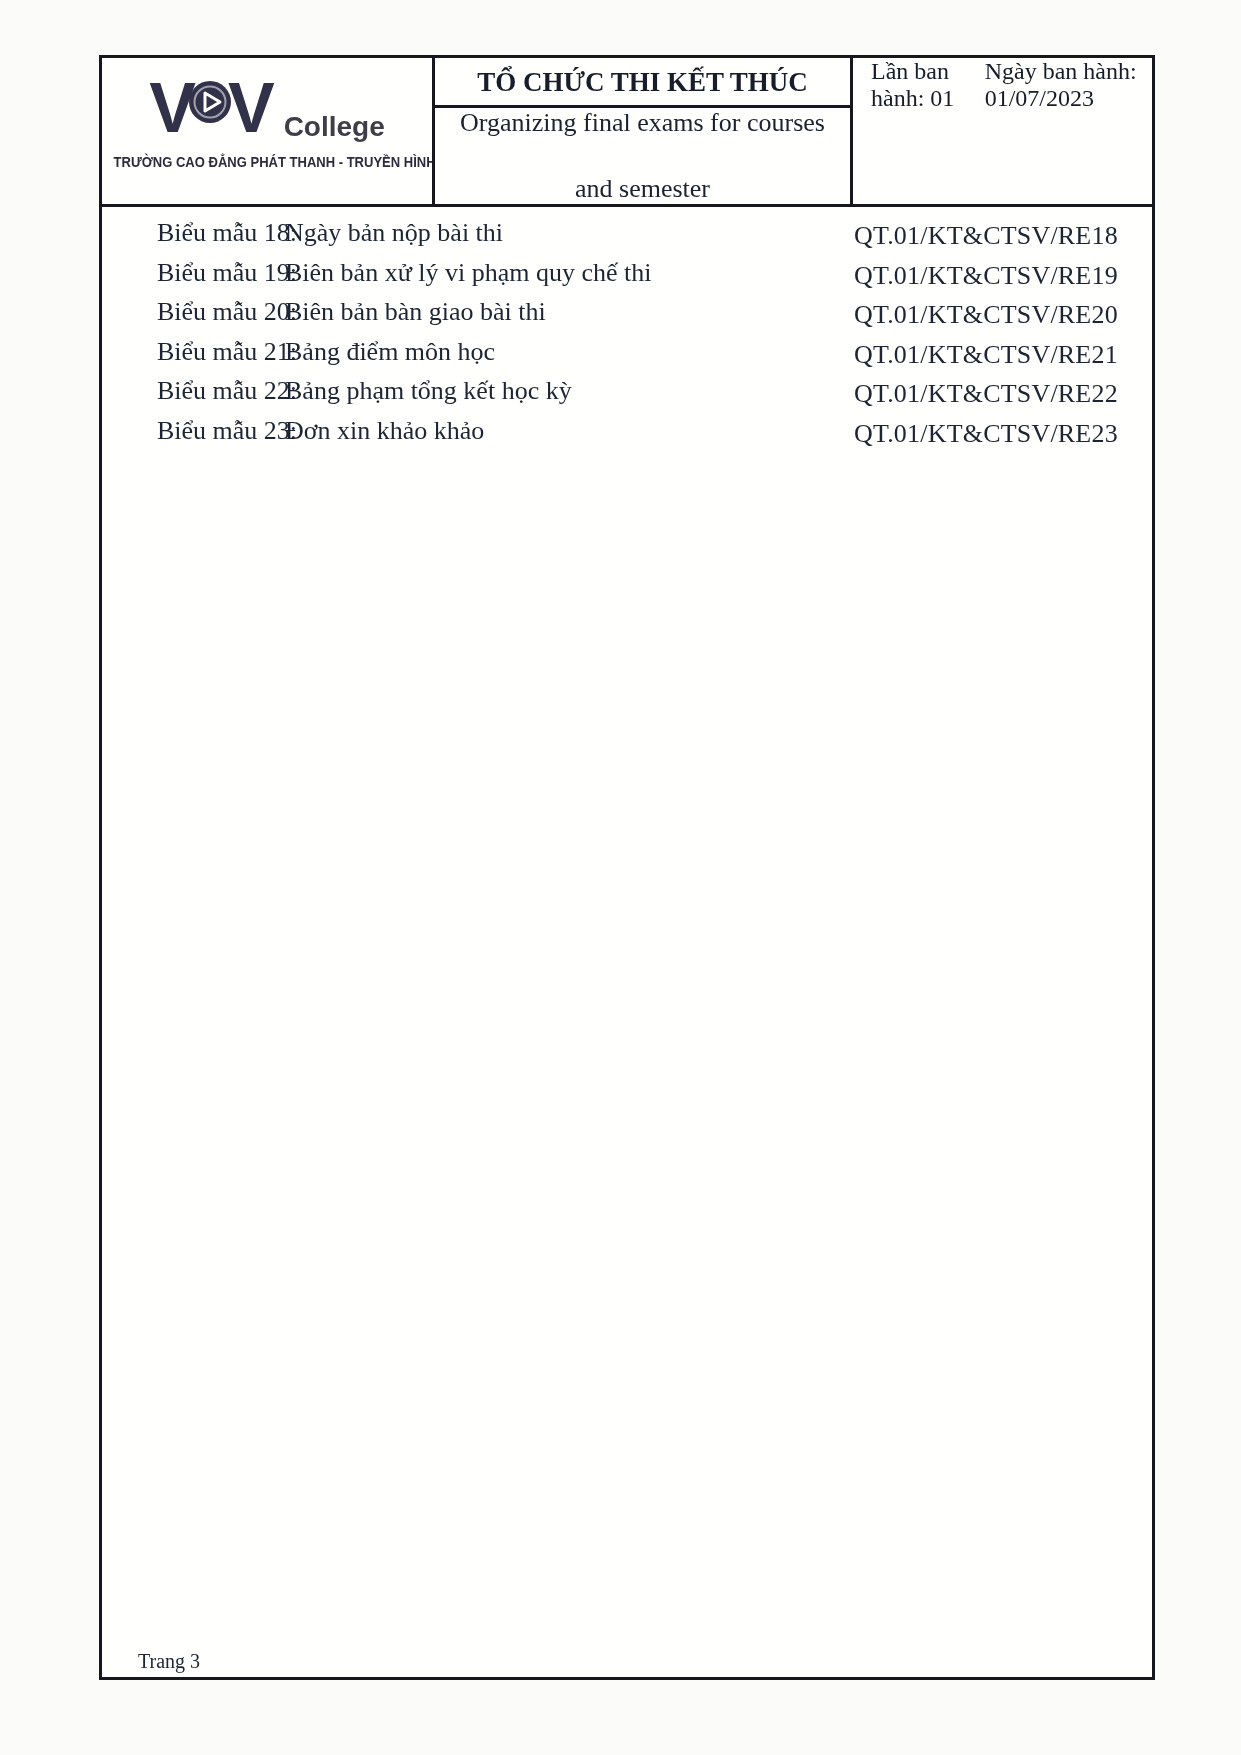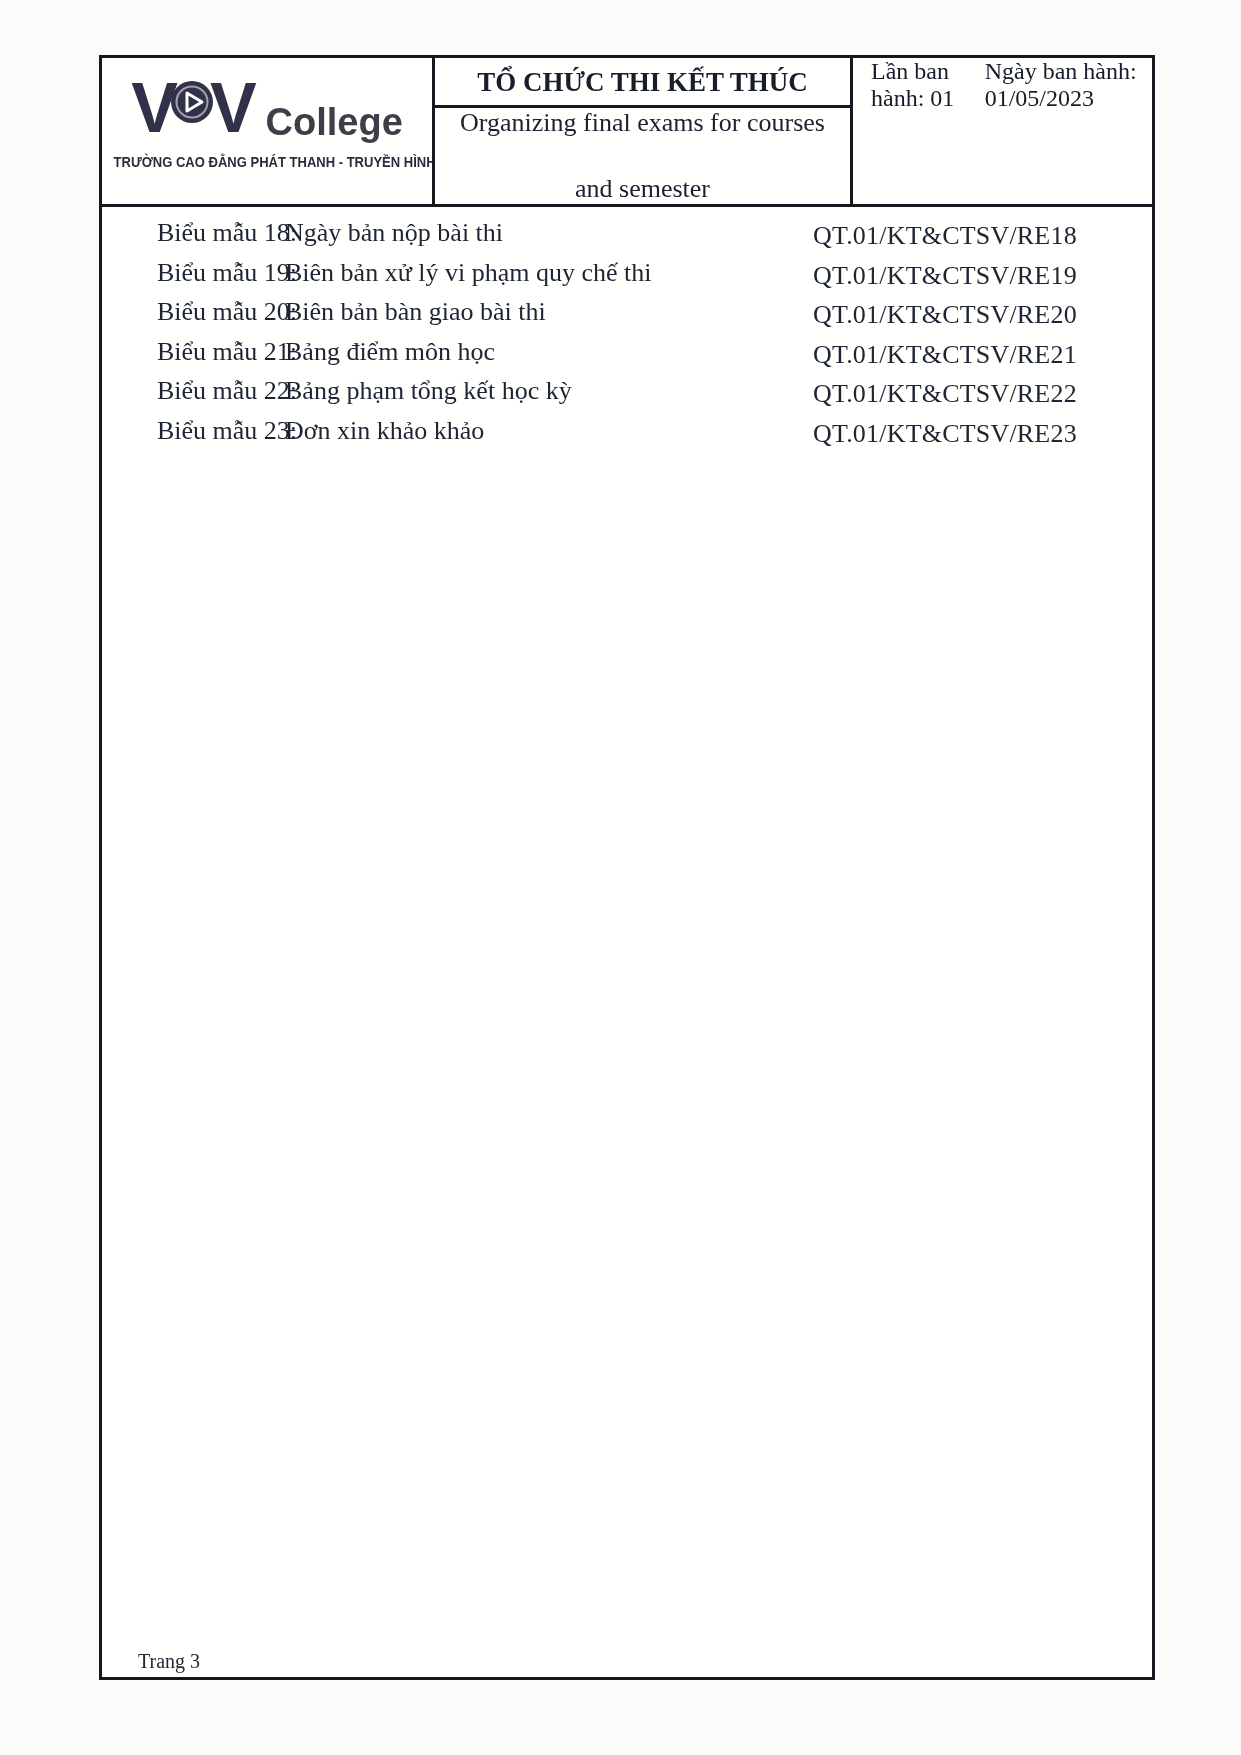--- a/index.html
+++ b/index.html
@@ -18,21 +18,21 @@
     width:333px; box-sizing:border-box; border-right:3px solid #17171f;
     text-align:center; overflow:hidden;
   }
   .logo-row { display:flex; align-items:center; justify-content:center; margin-top:13px; height:74px; }
   .v-letter {
     font-family:"Liberation Sans", sans-serif; font-weight:bold; font-size:70px;
     line-height:0.92; color:#31314a; letter-spacing:-4px;
   }
   .o-disc { margin:0 -5px; position:relative; top:-4px; }
   .college-word {
-    font-family:"Liberation Sans", sans-serif; font-weight:bold; font-size:38px;
+    font-family:"Liberation Sans", sans-serif; font-weight:bold; font-size:28px;
     color:#3e3e49; margin-left:13px; align-self:flex-end; line-height:1; margin-bottom:4px;
   }
   .tagline {
     font-family:"Liberation Sans", sans-serif; font-weight:bold; font-size:14px;
     color:#2c2c3e; margin-top:9px; white-space:nowrap;
     transform:scaleX(0.93); transform-origin:center;
   }
   .cell-title { width:418px; box-sizing:border-box; border-right:3px solid #17171f; display:flex; flex-direction:column; }
   .title-vi {
     height:101px; box-sizing:border-box; border-bottom:3px solid #17171f;
@@ -44,21 +44,21 @@
     text-align:center; font-size:26px; line-height:30px; color:#1b2130;gap:36px;
   }
   .cell-info {
     flex:1; display:flex; flex-direction:row; justify-content:center;
     gap:9px; padding-left:18px; font-size:24px; color:#171c2a;
   }
   
   .list { padding:11px 0 0 55px; }
   .row { position:relative; height:39.6px; font-size:26px; white-space:nowrap; }
   .row .label { display:inline-block; width:128px; font-weight:normal; }
-  .row .code { position:absolute; left:656px; top:3px; letter-spacing:0.2px;text-align:right; }
+  .row .code { position:absolute; left:697px; top:3px; letter-spacing:0.2px;text-align:right; }
   
   .footer { position:absolute; left:0; right:0; bottom:4px; font-size:20px; color:#1d2433;padding-left:36px; }
 </style>
 </head>
 <body>
 
 <div class="canvas">
   <div class="frame">
 
     <div class="header">
@@ -84,21 +84,21 @@
           <div>TỔ CHỨC THI KẾT THÚC</div>
         </div>
         <div class="title-en">
           <div>Organizing final exams for courses</div>
           <div>and semester</div>
         </div>
       </div>
 
       <div class="cell-info">
         <div>Lần ban hành: 01</div>
-        <div>Ngày ban hành: 01/05/2023</div>
+        <div>Ngày ban hành: 01/07/2023</div>
       </div>
     </div>
 
     <div class="list">
       <div class="row">
         <span class="label">Biểu mẫu 18:</span><span class="name">Ngày bản nộp bài thi</span>
         <span class="code">QT.01/KT&amp;CTSV/RE18</span>
       </div>
       <div class="row">
         <span class="label">Biểu mẫu 19:</span><span class="name">Biên bản xử lý vi phạm quy chế thi</span>

